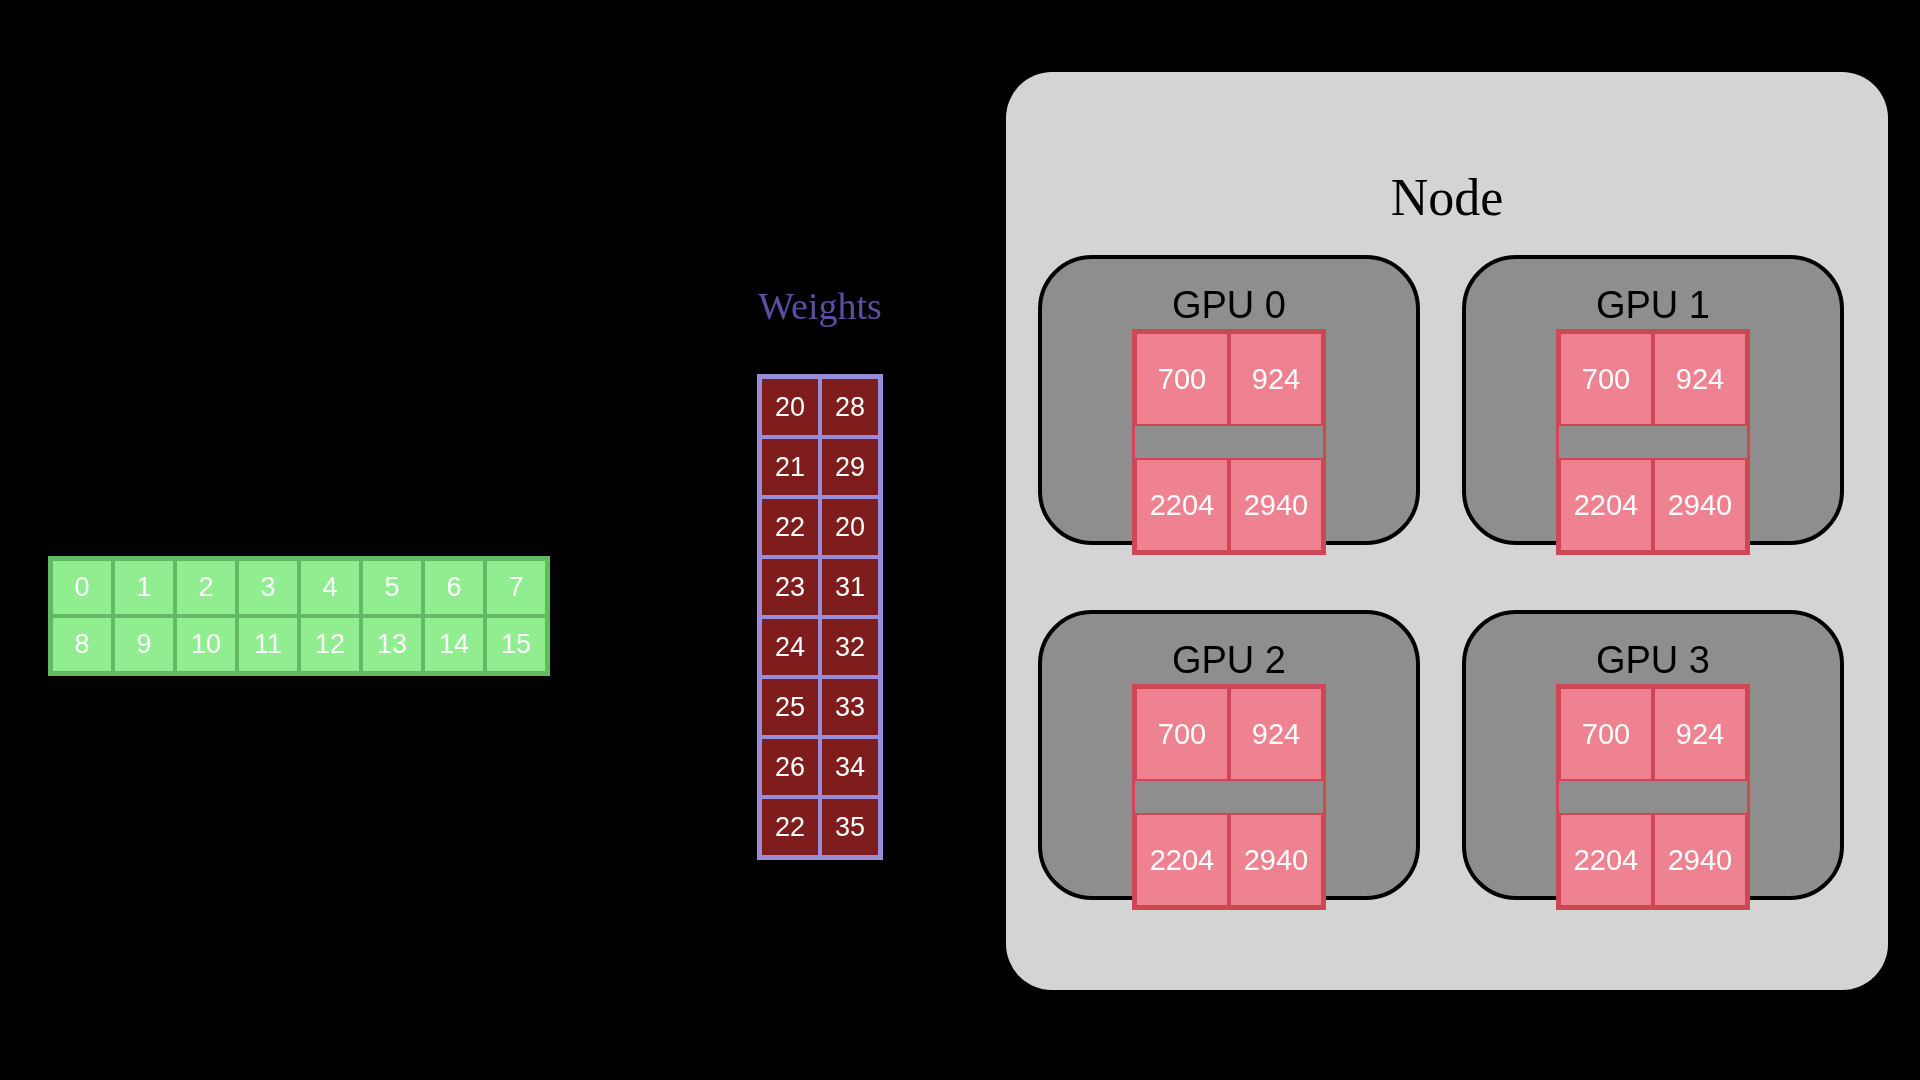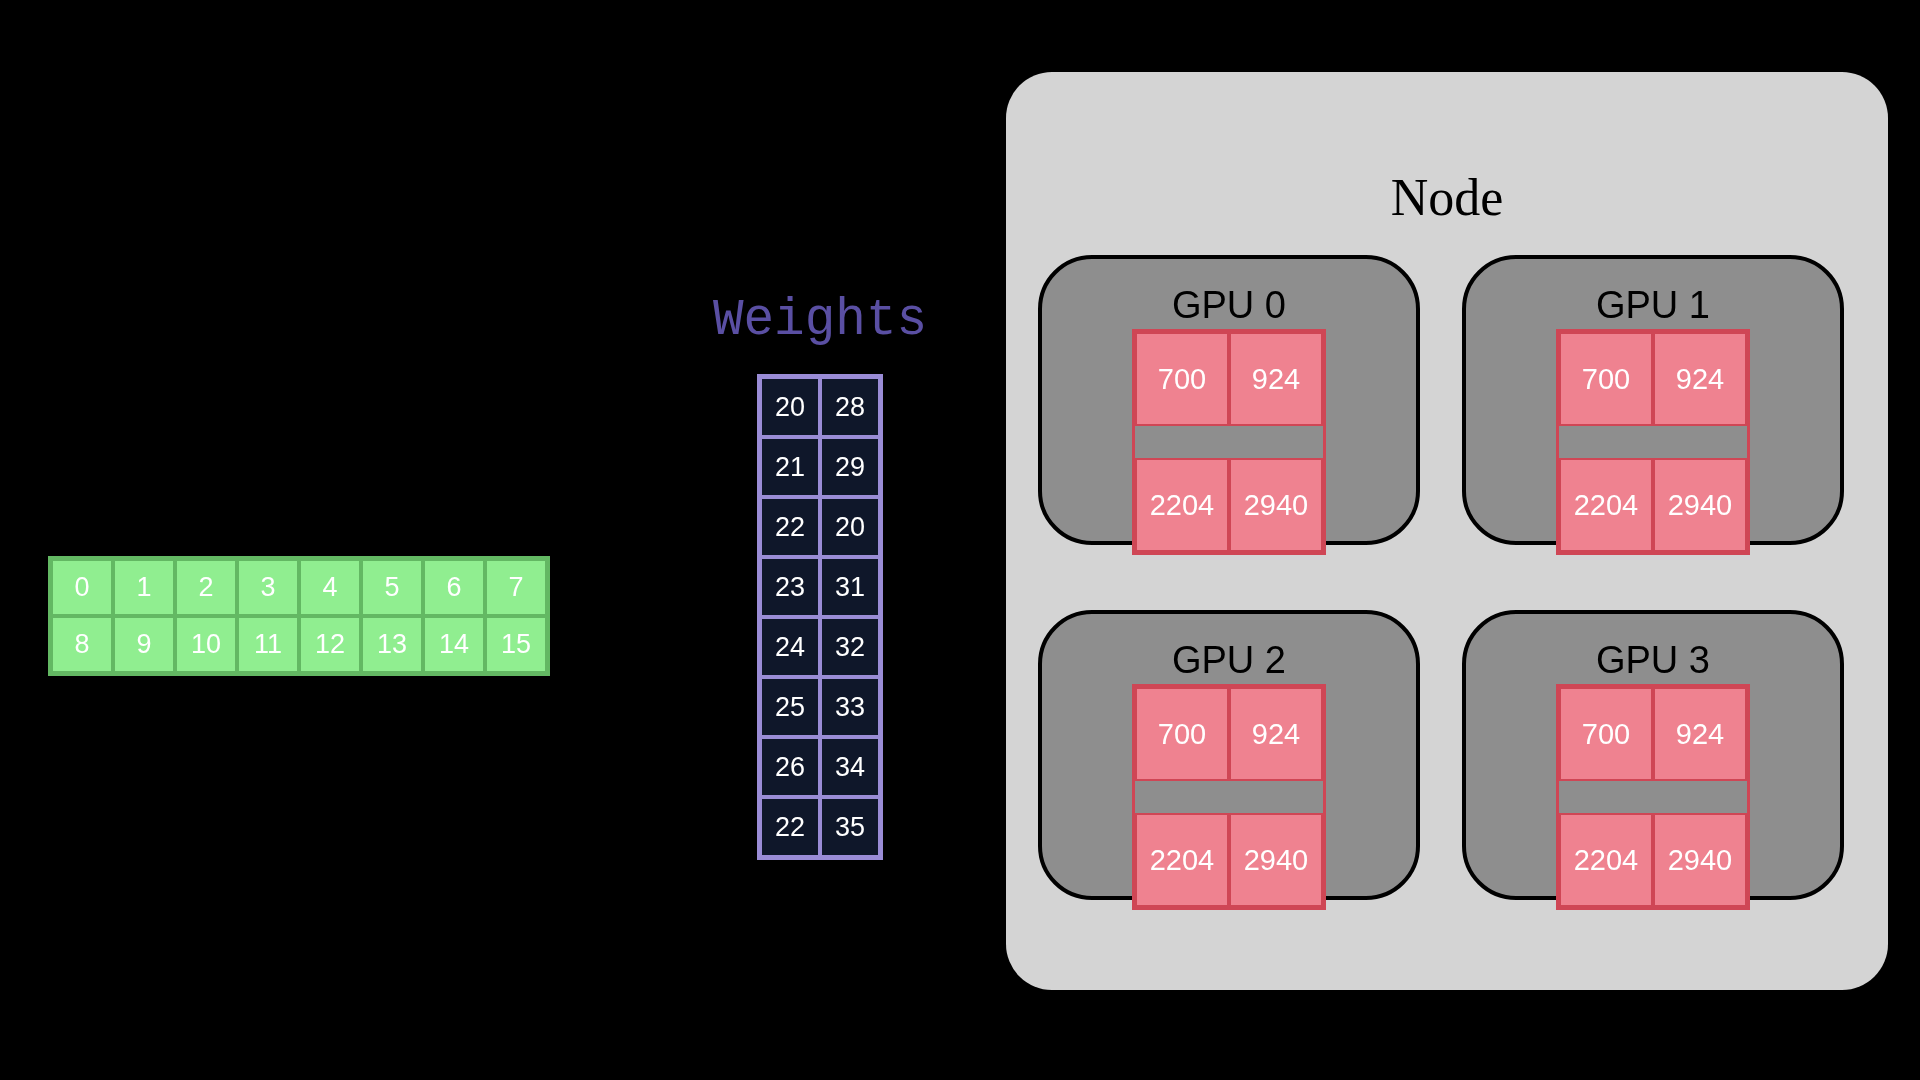--- a/index.html
+++ b/index.html
@@ -49,42 +49,42 @@
     display: flex;
     align-items: center;
     justify-content: center;
     font-family: "Liberation Sans", sans-serif;
   }
 
   
   #weights-label {
     position: absolute;
     left: 690px;
-    top: 292px;
+    top: 284px;
     width: 260px;
     text-align: center;
-    font-size: 51px;
+    font-size: 38px;
     color: #5a4fa3;
-    font-family: Liberation Mono, monospace;
+    font-family: Liberation Serif, serif;
   }
   #weights-grid {
     position: absolute;
     left: 757px;
     top: 374px;
     display: flex;
     flex-direction: column;
     border: 3px solid #9a8cd6;
     box-sizing: border-box;
   }
   #weights-grid .row { display: flex; }
   #weights-grid .cell {
     width: 60px;
     height: 60px;
     box-sizing: border-box;
-    background: #0f172a;
+    background: #7f1d1d;
     border: 2px solid #9a8cd6;
     color: #ffffff;
     font-size: 27px;
     display: flex;
     align-items: center;
     justify-content: center;
     font-family: "Liberation Sans", sans-serif;
   }
 
   

